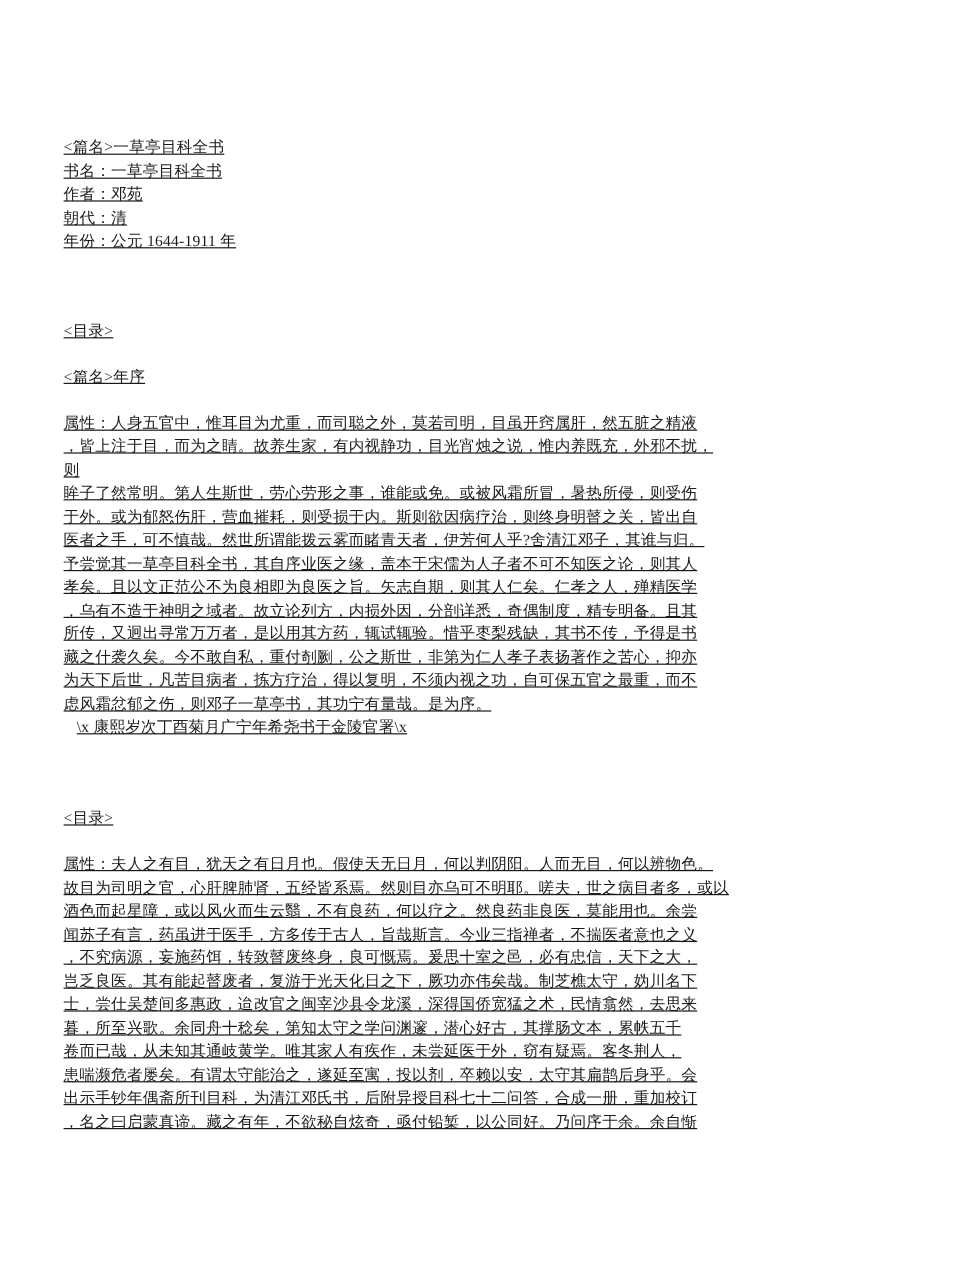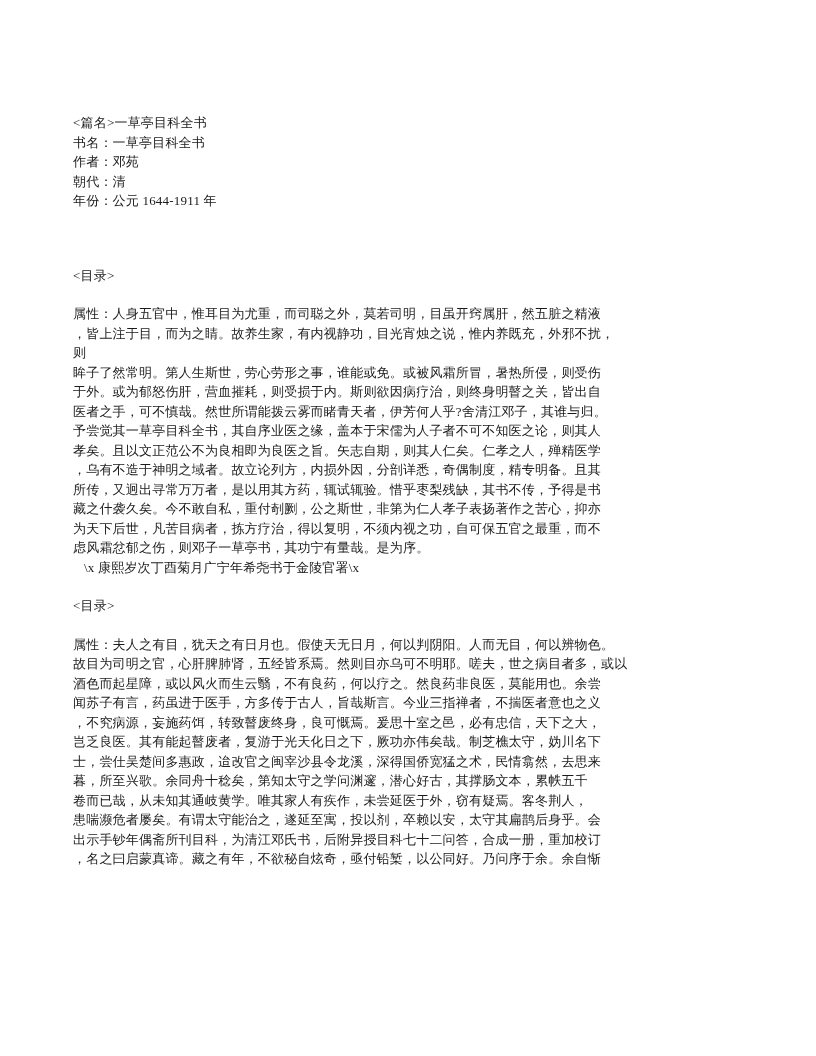--- a/index.html
+++ b/index.html
@@ -13,57 +13,59 @@
     overflow: hidden;
     color: #1a1a1a;
     font-family: "Liberation Serif", "DejaVu Serif", serif;
     font-size: 13px;
     line-height: 19.5px;
   }
   .page {
     box-sizing: border-box;
     width: 816px;
     height: 780px;
-    padding: 113px 90px 40px 73px;
+    padding: 113px 90px 40px 53px;
     background: #ffffff;
+    text-decoration: underline;
   }
   .textblock {
     white-space: pre;
     letter-spacing: 0.2px;
   }
   .header-block {
     margin-bottom: 55px;
   }
   .toc-label {
     margin-bottom: 19px;
   }
   .section-title {
     margin-bottom: 19px;
   }
   .section-body {
     margin-bottom: 0;
   }
   .signature-line {
     padding-left: 11px;
-    margin-bottom: 19px;
+    margin-bottom: 56px;
   }
 </style>
 </head>
 <body>
 
 <div class="page">
 
   <div class="textblock header-block">&lt;篇名&gt;一草亭目科全书
 书名：一草亭目科全书
 作者：邓苑
 朝代：清
 年份：公元 1644-1911 年</div>
 
   <div class="textblock toc-label">&lt;目录&gt;</div>
 
+  <div class="textblock section-title">&lt;篇名&gt;年序</div>
 
   <div class="textblock section-body">属性：人身五官中，惟耳目为尤重，而司聪之外，莫若司明，目虽开窍属肝，然五脏之精液
 ，皆上注于目，而为之睛。故养生家，有内视静功，目光宵烛之说，惟内养既充，外邪不扰，
 则
 眸子了然常明。第人生斯世，劳心劳形之事，谁能或免。或被风霜所冒，暑热所侵，则受伤
 于外。或为郁怒伤肝，营血摧耗，则受损于内。斯则欲因病疗治，则终身明瞽之关，皆出自
 医者之手，可不慎哉。然世所谓能拨云雾而睹青天者，伊芳何人乎?舍清江邓子，其谁与归。
 予尝觉其一草亭目科全书，其自序业医之缘，盖本于宋儒为人子者不可不知医之论，则其人
 孝矣。且以文正范公不为良相即为良医之旨。矢志自期，则其人仁矣。仁孝之人，殚精医学
 ，乌有不造于神明之域者。故立论列方，内损外因，分剖详悉，奇偶制度，精专明备。且其

